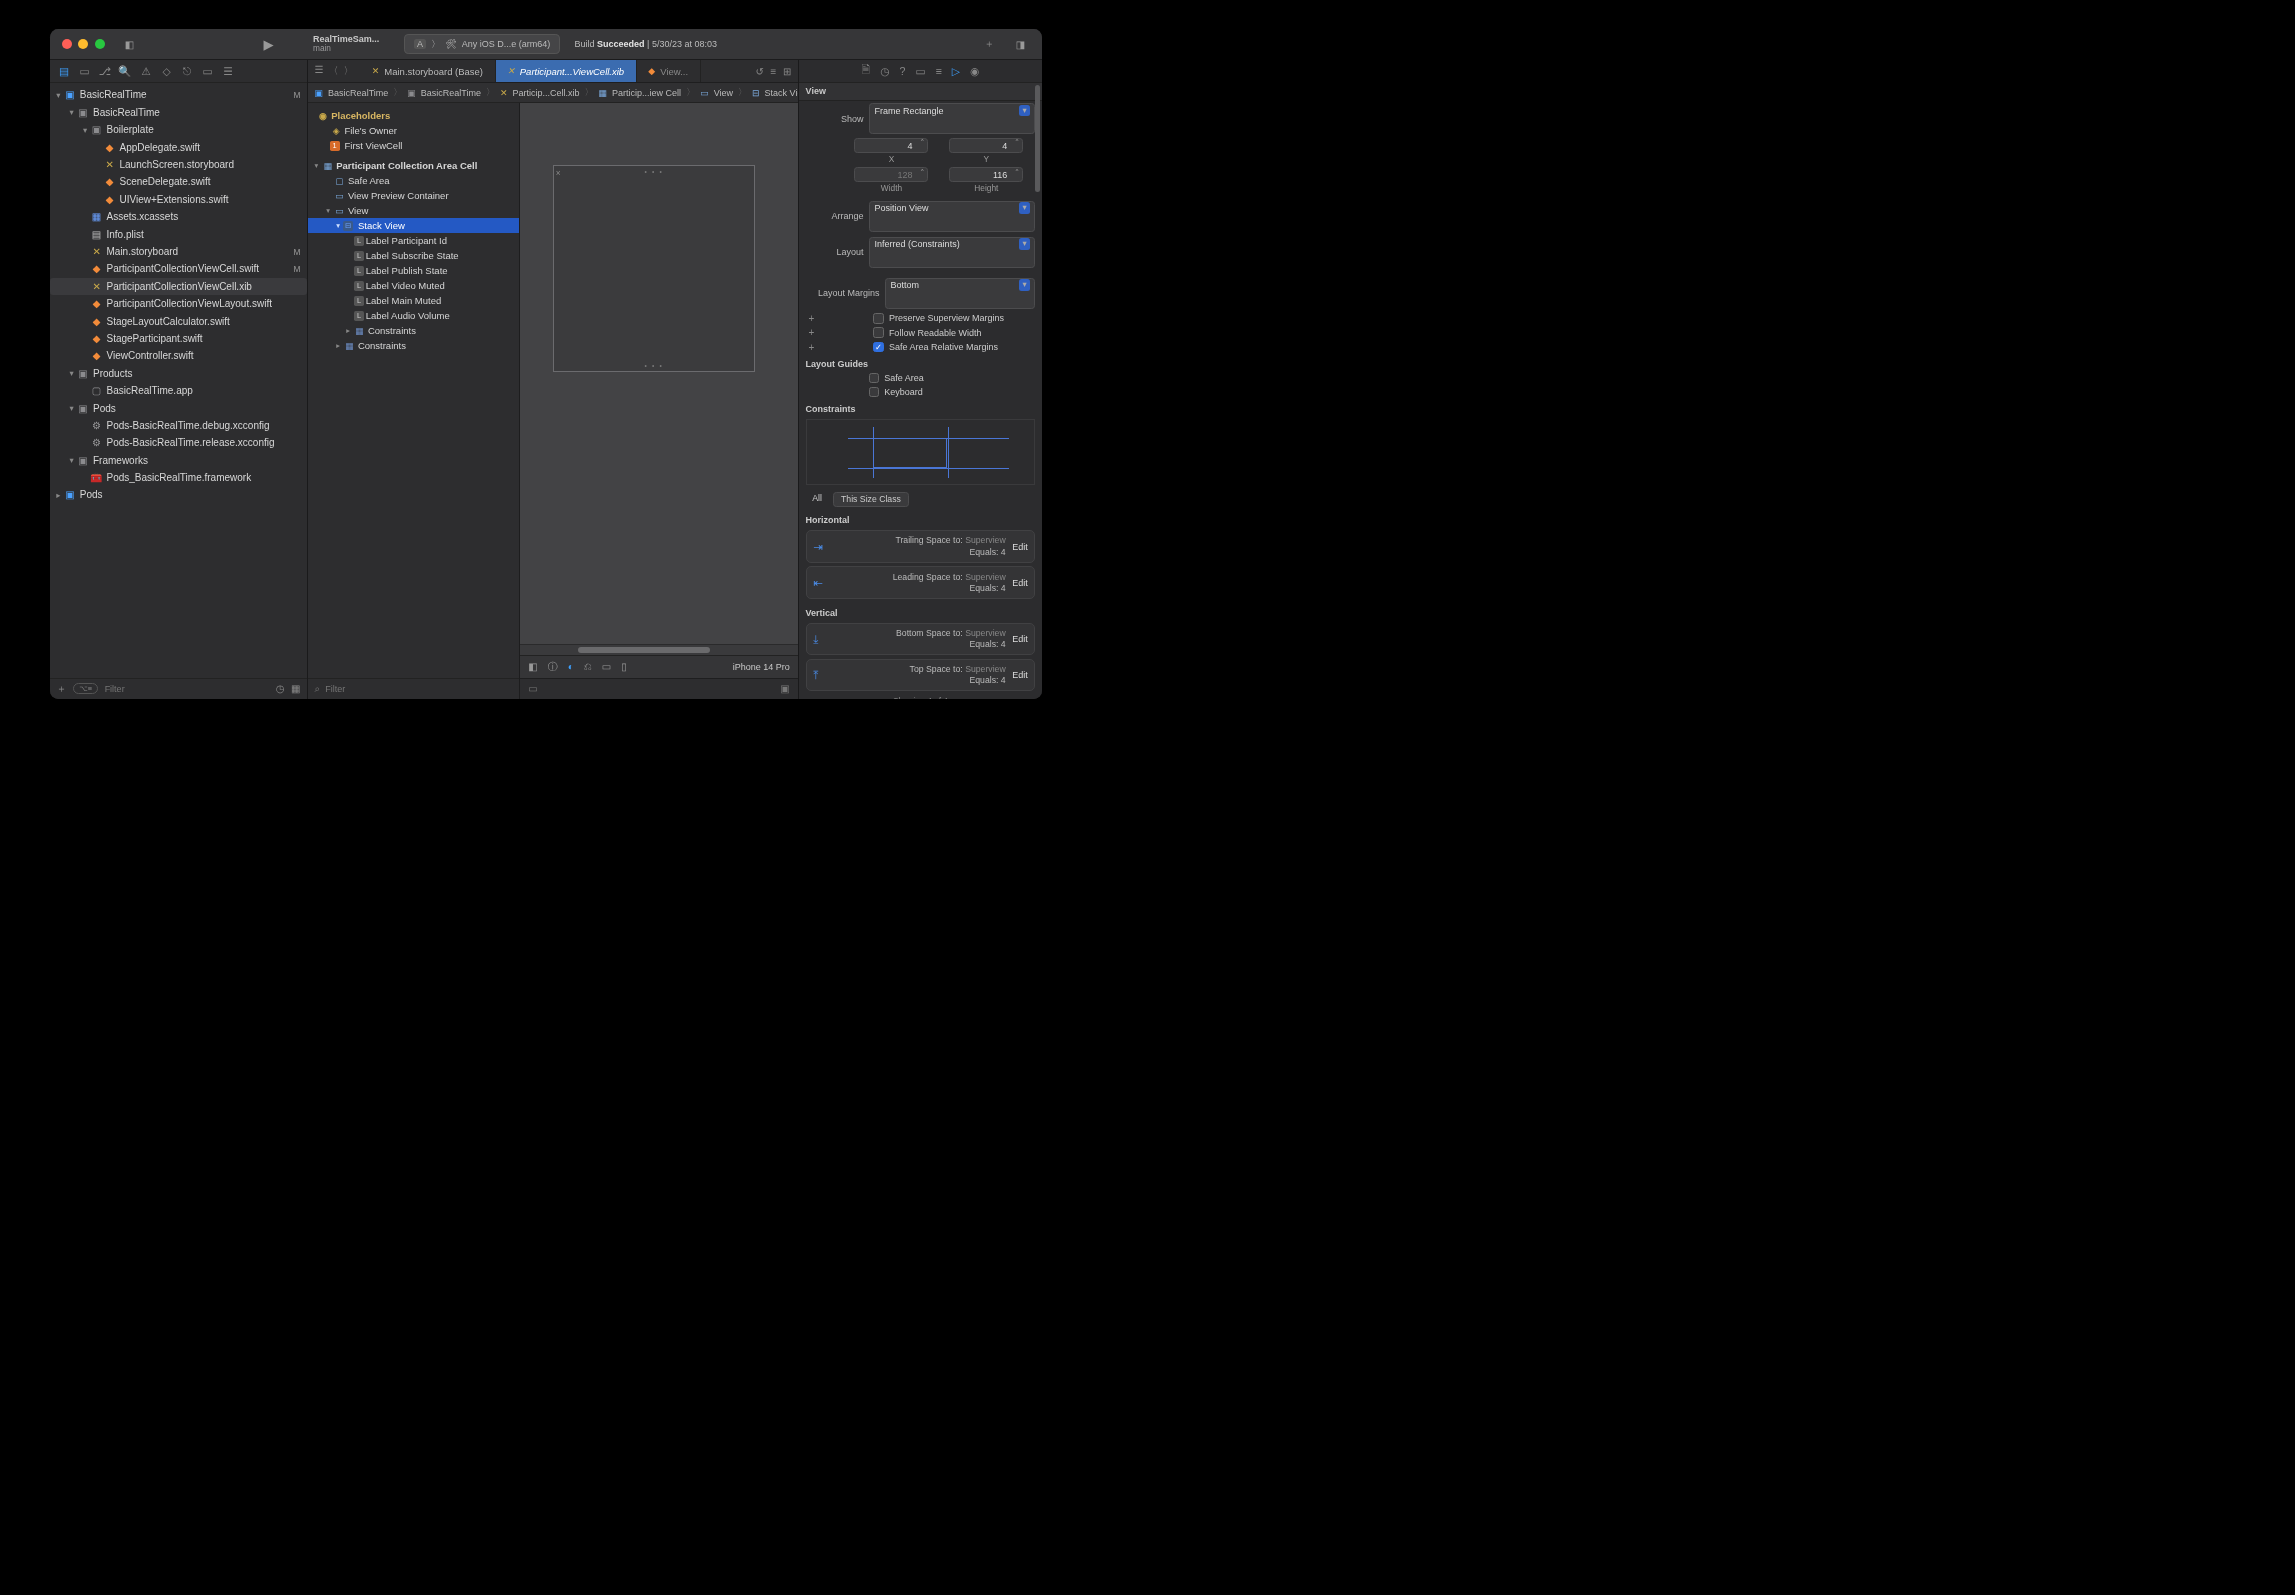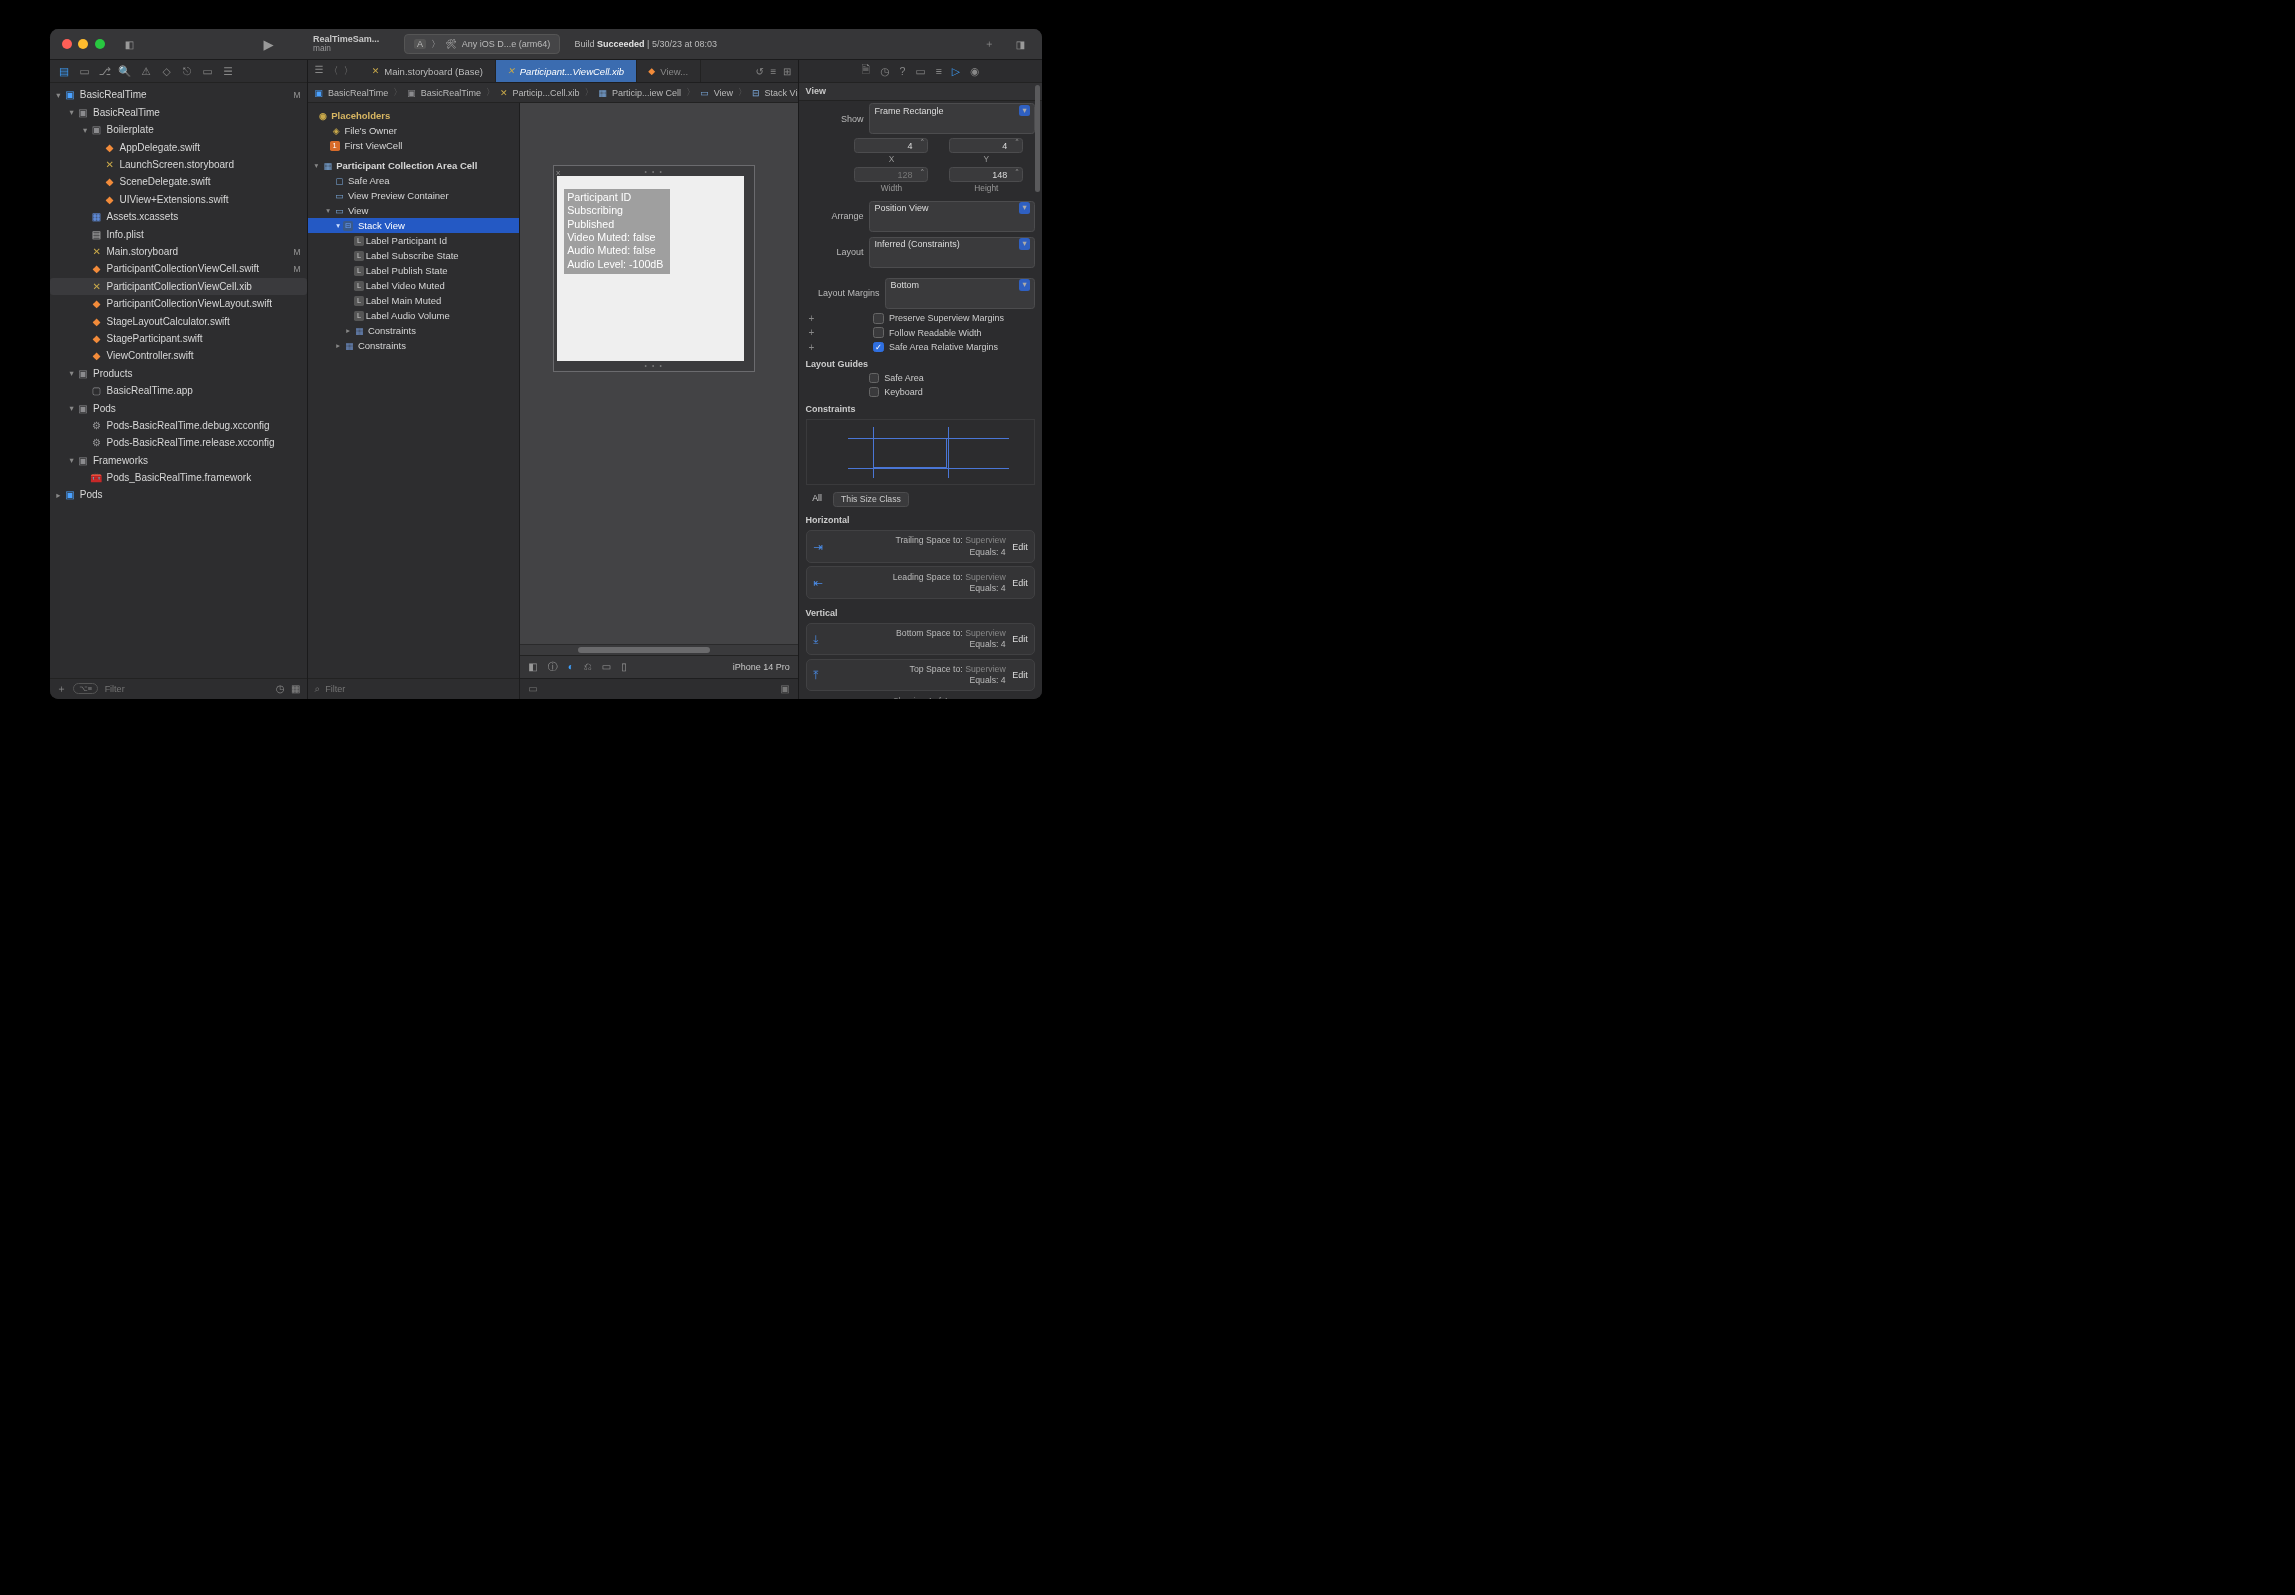--- a/index.html
+++ b/index.html
@@ -504,30 +504,20 @@
             <span class="fic">⌕</span>
             <input placeholder="Filter" style="">
           </div>
         </div>
 
         <div class="canvas-wrap">
           <div class="canvas">
             <div class="cell-frame">
               <span class="cell-close">×</span>
               <span class="cell-handles">• • •</span>
-              <div class="cell-inner">
-                <div class="stack-overlay">
-                  <div>Participant ID</div>
-                  <div>Subscribing</div>
-                  <div>Published</div>
-                  <div>Video Muted: false</div>
-                  <div>Audio Muted: false</div>
-                  <div>Audio Level: -100dB</div>
-                </div>
-              </div>
               <span class="cell-handles" style="top:auto;bottom:1.7px">• • •</span>
             </div>
           </div>
           <div class="canvas-scrollbar">
             <div style="margin-left:58px;width:132px;height:5.8px;margin-top:2.5px;background:#6a6a6c;border-radius:3.3px"></div>
           </div>
           <div class="canvas-bottombar">
             <span>◧</span>
             <span>ⓘ</span>
             <span style="color:#3ea1ff">◐</span>
@@ -570,21 +560,21 @@
             </div>
           <div class="coord-cell">
               <div class="stepper">4</div>
               <div class="sub">Y</div>
             </div>
           <div class="coord-cell">
               <div class="stepper disabled">128</div>
               <div class="sub">Width</div>
             </div>
           <div class="coord-cell">
-              <div class="stepper">148</div>
+              <div class="stepper">116</div>
               <div class="sub">Height</div>
             </div>
         </div>
 
         <div class="insp-row" style="margin-top:5px">
           <div class="lab">Arrange</div>
           <div class="insp-select">Position View</div>
         </div>
         <div class="insp-row">
           <div class="lab">Layout</div>

